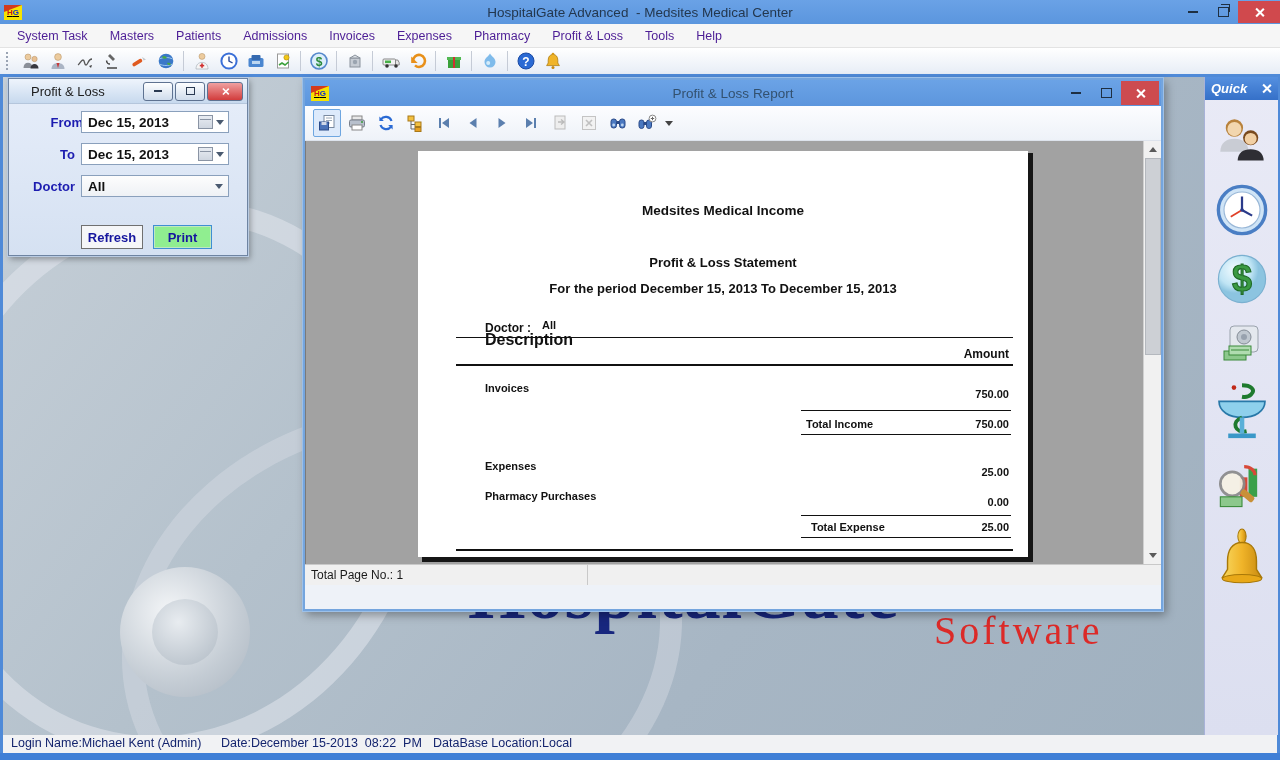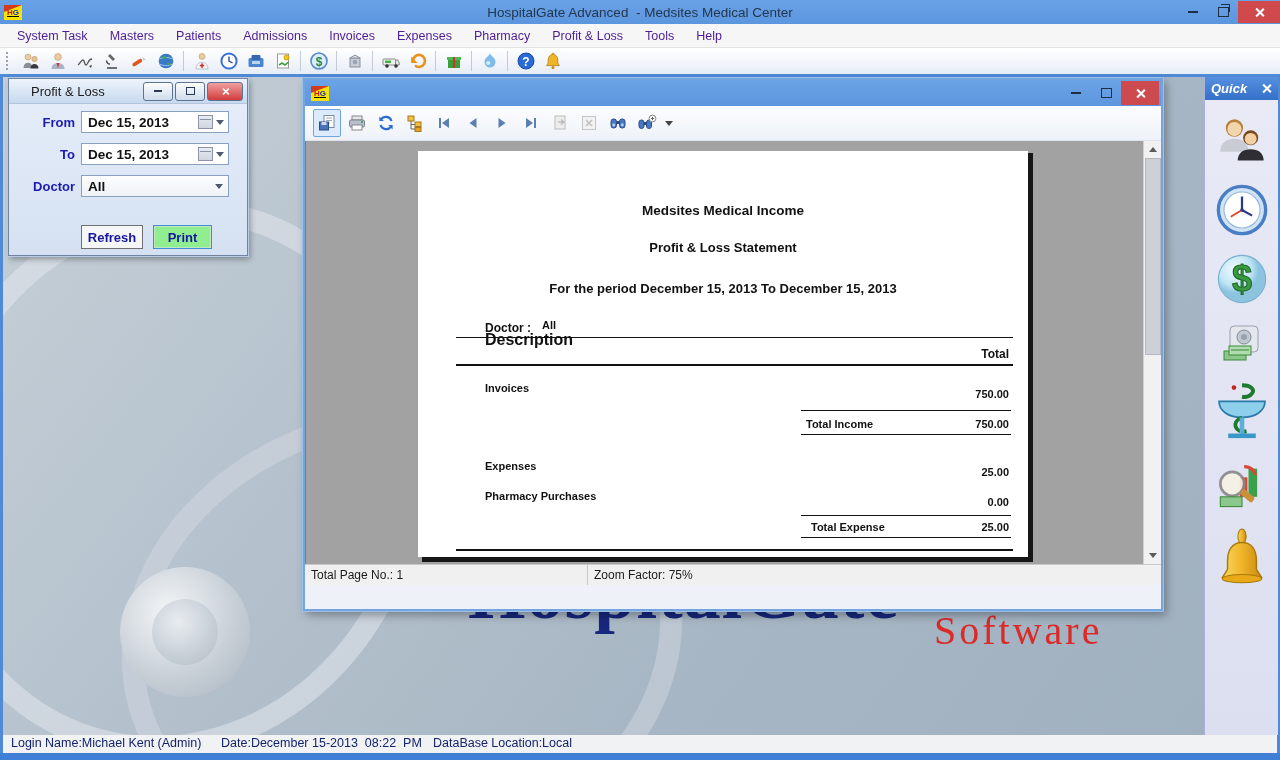--- a/index.html
+++ b/index.html
@@ -300,21 +300,21 @@
       <div class="dlgbtn">
           <div class="bar"></div>
         </div>
       <div class="dlgbtn">
           <div class="box"></div>
         </div>
       <div class="dlgbtn red">
           <div class="xglyph"></div>
         </div>
     </div>
-    <div class="abs dlab" style="left:8px;top:36px">From</div>
+    <div class="abs dlab" style="left:16px;top:36px">From</div>
     <div class="abs dinput" style="left:72px;top:32px;width:148px">
       <span style="flex:1">Dec 15, 2013</span>
       <div class="calico"></div>
       <div class="chev" style="margin-right:4px"></div>
     </div>
     <div class="abs dlab" style="left:8px;top:68px">To</div>
     <div class="abs dinput" style="left:72px;top:64px;width:148px">
       <span style="flex:1">Dec 15, 2013</span>
       <div class="calico"></div>
       <div class="chev" style="margin-right:4px"></div>
@@ -324,20 +324,21 @@
       <span style="flex:1">All</span>
       <div class="chev" style="margin-right:5px"></div>
     </div>
     <div class="abs dbtn" style="left:72px;top:146px;width:60px">Refresh</div>
     <div class="abs dbtn green" style="left:144px;top:146px;width:57px">Print</div>
   </div>
 
   <div id="rw" class="abs">
     <div id="rw-title">
       <div class="hgicon"><div class="tri"></div><span class="h">H</span><span class="g">G</span></div>
+      <div class="t">Profit &amp; Loss Report</div>
       <div style="margin-left:auto;display:flex;z-index:2">
         <div class="capbtn" style="height:24px">
             <div class="glyph-min"></div>
           </div>
         <div class="capbtn" style="height:24px">
             <div style="width:9px;height:8px;border:1.6px solid #1e2f42"></div>
           </div>
         <div class="capbtn" style="height:24px;width:38px;background:#cd4b4f">
             <div class="xglyph"></div>
           </div>
@@ -428,29 +429,29 @@
             <path d="M16.5 3.8v3.4M14.8 5.5h3.4" stroke="#666"></path>
           </svg>
         </div>
       <div class="chev" style="border-top-color:#444;margin-left:2px"></div>
     </div>
 
 
     <div id="rw-view">
       <div id="page">
         <div class="rpt" style="left:0;right:0;top:52px;text-align:center;font-size:13.5px">Medsites Medical Income</div>
-        <div class="rpt" style="left:0;right:0;top:89px;text-align:center;font-size:13px">Profit &amp; Loss Statement</div>
+        <div class="rpt" style="left:0;right:0;top:104px;text-align:center;font-size:13px">Profit &amp; Loss Statement</div>
         <div class="rpt" style="left:0;right:0;top:130px;text-align:center;font-size:13px">For the period December 15, 2013 To December 15, 2013</div>
 
         <div class="rpt" style="left:67px;top:170px;font-size:12px">Doctor :</div>
         <div class="rpt" style="left:124px;top:168px;font-size:11px">All</div>
         <div class="hl" style="left:38px;top:186px;width:557px;height:1px"></div>
 
         <div class="rpt" style="left:67px;top:180px;font-size:16px">Description</div>
-        <div class="rpt" style="right:19px;top:196px;font-size:12px">Total</div>
+        <div class="rpt" style="right:19px;top:196px;font-size:12px">Amount</div>
         <div class="hl" style="left:38px;top:213px;width:557px;height:2px"></div>
 
         <div class="rpt" style="left:67px;top:231px;font-size:11px">Invoices</div>
         <div class="rpt" style="right:19px;top:237px;font-size:11px">750.00</div>
 
         <div class="hl" style="left:383px;top:259px;width:210px;height:1px"></div>
         <div class="rpt" style="left:388px;top:267px;font-size:11px">Total Income</div>
         <div class="rpt" style="right:19px;top:267px;font-size:11px">750.00</div>
         <div class="hl" style="left:383px;top:283px;width:210px;height:1px"></div>
 
@@ -475,21 +476,20 @@
           </div>
         <div id="vthumb"></div>
         <div class="sarrow" style="bottom:0">
             <div class="tri-down"></div>
           </div>
       </div>
     </div>
 
     <div id="rw-status">
       <div class="cell" style="width:283px">Total Page No.: 1</div>
-      <div class="cell" style="flex:1;border-right:none">Zoom Factor: 75%</div>
     </div>
   </div>
 
   <div id="quick" class="abs">
     <div id="quick-head">
       <span>Quick</span>
       <div class="x xglyph"></div>
     </div>
     <div class="qcol">
       <div class="qbtn">

